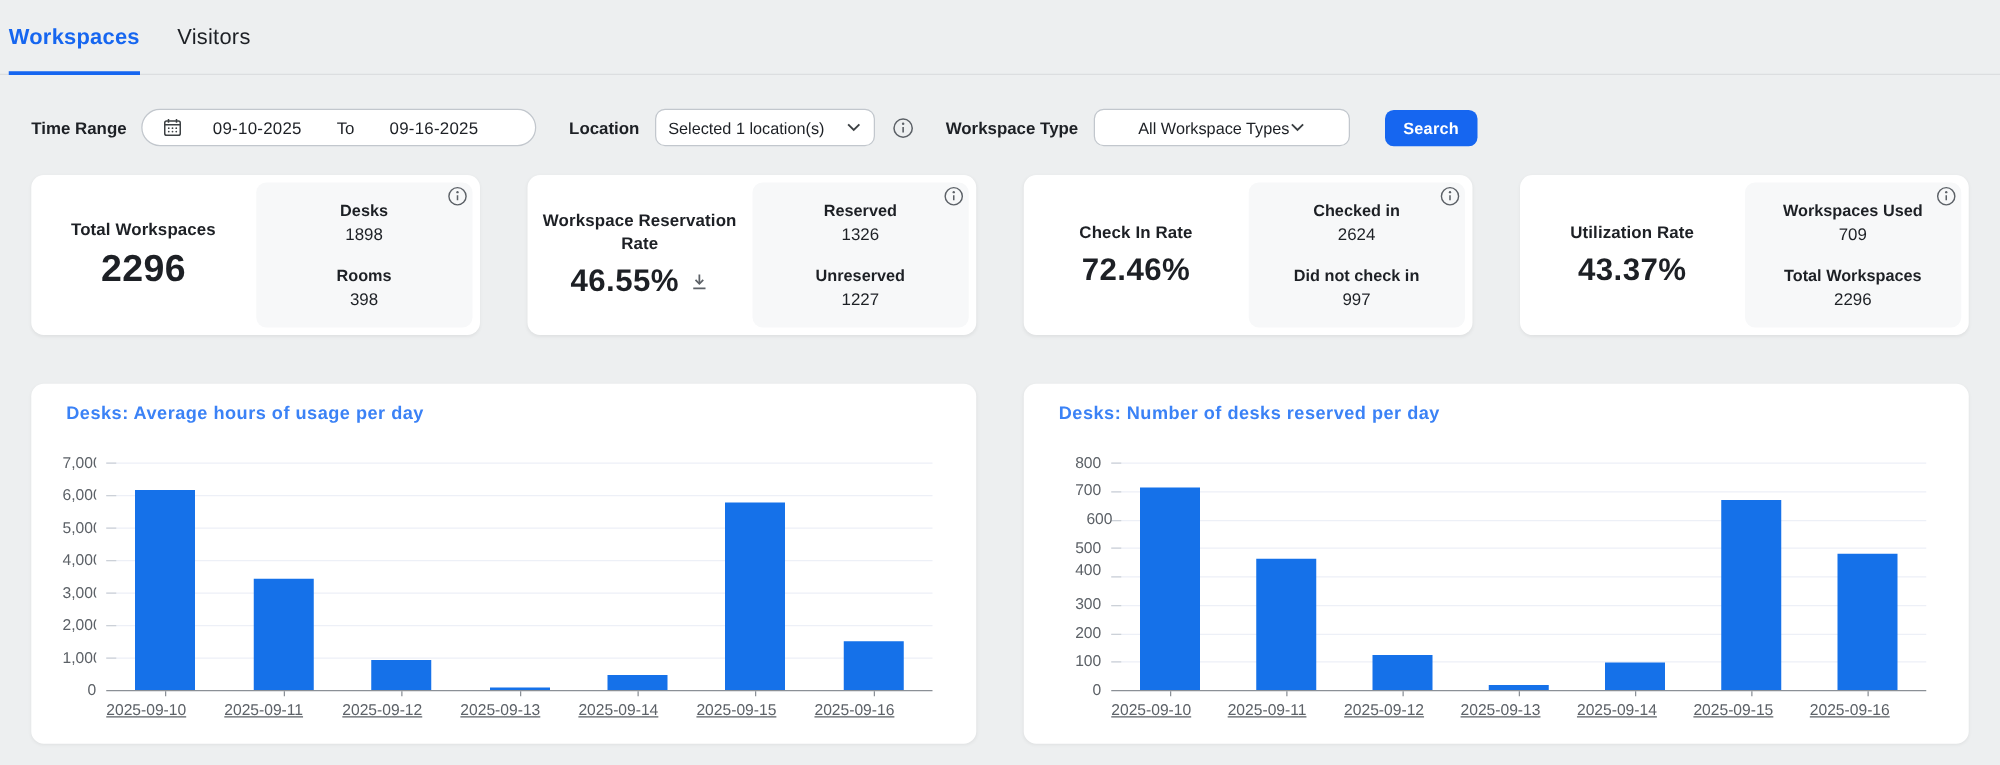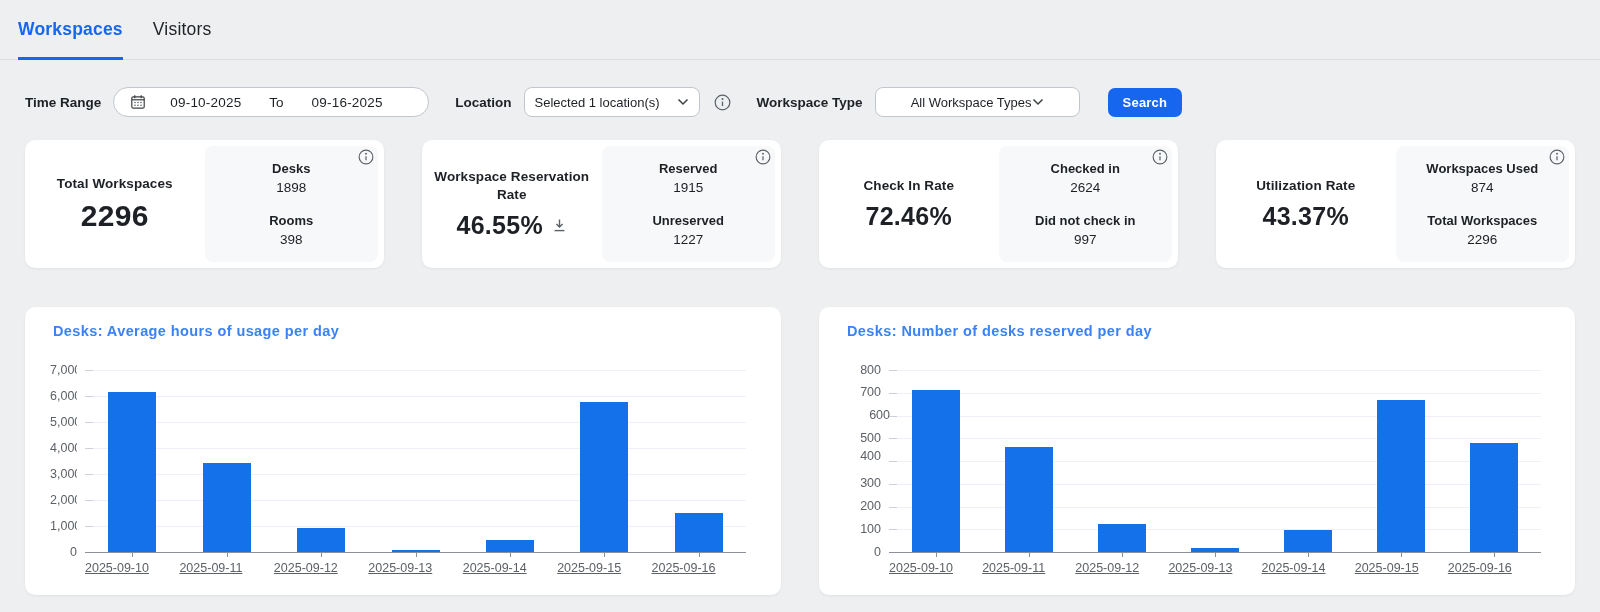--- a/index.html
+++ b/index.html
@@ -19,21 +19,21 @@
   html,body{margin:0;padding:0;}
   body{
     width:1600px;height:612px;overflow:hidden;
     background:var(--page-bg);
     font-family:"Liberation Sans", sans-serif;
     color:var(--text-dark);
   }
   
   .tabs-bar{
     height:60px;display:flex;align-items:stretch;
-    padding-left:18px;border-bottom:1px solid var(--divider);
+    padding-left:7px;border-bottom:1px solid var(--divider);
   }
   .tab{
     display:flex;align-items:center;position:relative;
     margin-right:30px;font-size:17.5px;letter-spacing:.2px;
     color:var(--text-dark);cursor:pointer;font-weight:500;
   }
   .tab.active{color:var(--accent);font-weight:600;}
   .tab.active::after{
     content:"";position:absolute;left:0;right:0;bottom:-1px;height:3px;
     background:var(--accent);
@@ -217,21 +217,21 @@
             <path d="M7.5 1.5 v7.2"></path>
               <path d="M4.4 5.9 L7.5 9 L10.6 5.9"></path>
               <path d="M2.6 12.6 h9.8"></path>
           </svg>
         </span>
       </div>
     </div>
     <div class="stat-panel">
       <div class="panel-item">
         <span class="pl">Reserved</span>
-        <span class="pv">1915</span>
+        <span class="pv">1326</span>
       </div>
       <div class="panel-divider"></div>
       <div class="panel-item">
         <span class="pl">Unreserved</span>
         <span class="pv">1227</span>
       </div>
     </div>
     <span class="card-info">
       <svg width="16" height="16" viewBox="0 0 17 17" fill="none">
           <circle cx="8.5" cy="8.5" r="7.3" stroke="#5c6167" stroke-width="1.2"></circle>
@@ -267,21 +267,21 @@
   </div>
 
   <div class="stat-card">
     <div class="stat-main">
       <div class="stat-label">Utilization Rate</div>
       <div class="stat-value">43.37%</div>
     </div>
     <div class="stat-panel">
       <div class="panel-item">
         <span class="pl">Workspaces Used</span>
-        <span class="pv">874</span>
+        <span class="pv">709</span>
       </div>
       <div class="panel-divider"></div>
       <div class="panel-item">
         <span class="pl">Total Workspaces</span>
         <span class="pv">2296</span>
       </div>
     </div>
     <span class="card-info">
       <svg width="16" height="16" viewBox="0 0 17 17" fill="none">
           <circle cx="8.5" cy="8.5" r="7.3" stroke="#5c6167" stroke-width="1.2"></circle>

